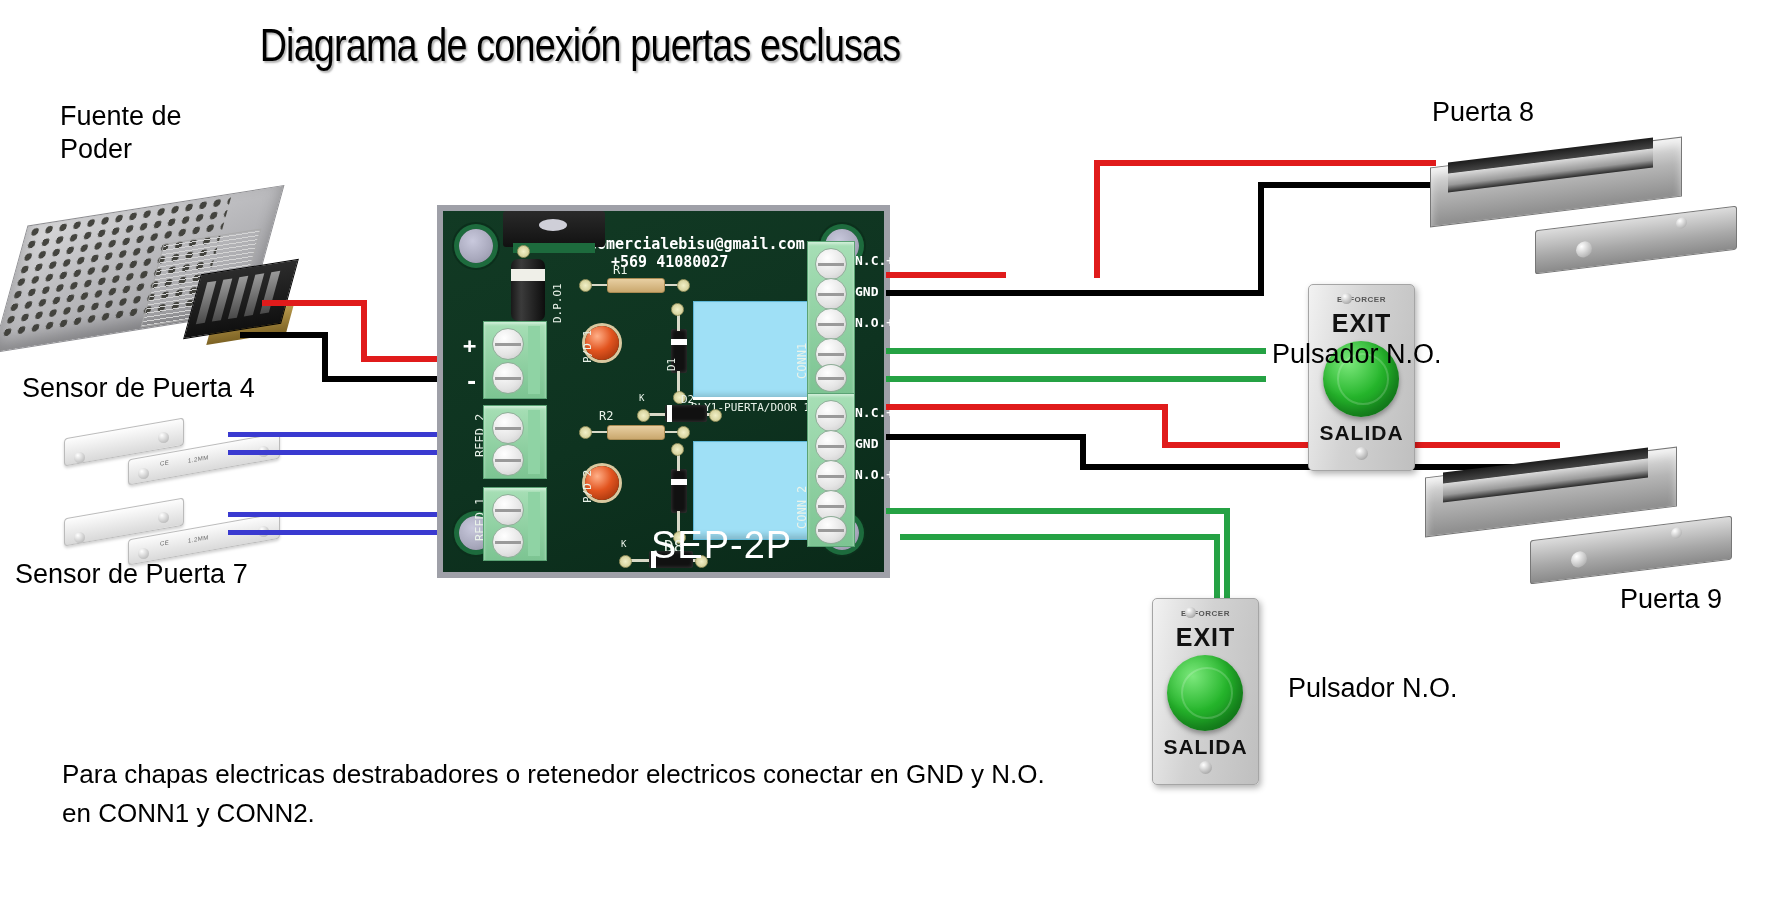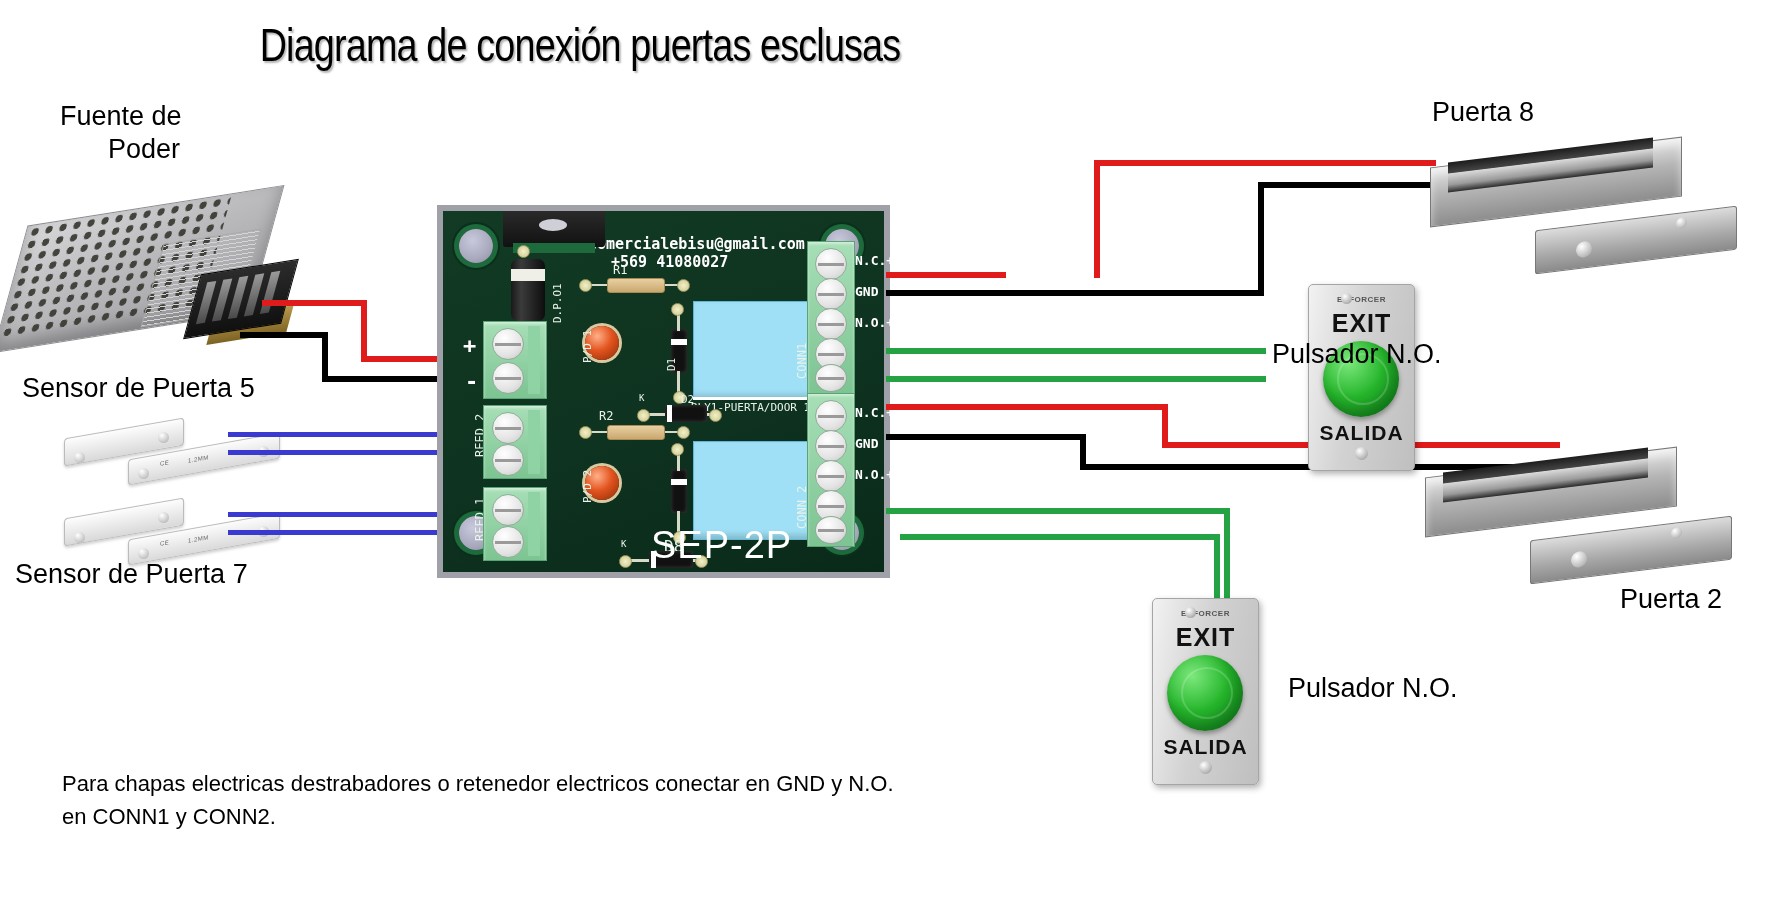--- a/index.html
+++ b/index.html
@@ -7,21 +7,21 @@
        font-family:"Liberation Sans",sans-serif;color:#000;}
   .abs{position:absolute;}
   
   #title{left:0;top:18px;width:1160px;text-align:center;
          font-family:"Liberation Sans Narrow","Liberation Sans",sans-serif;
          font-size:46px;font-weight:400;letter-spacing:-1px;
          transform:scaleX(.82);transform-origin:center top;
          text-shadow:2px 2px 2px rgba(120,120,120,.55);}
   
   .lbl{font-size:27px;line-height:1.22;white-space:pre;}
-  #caption{left:62px;top:755px;font-size:22px;line-height:1.5;white-space:pre-line;margin-top:12px;}
+  #caption{left:62px;top:755px;font-size:26px;line-height:1.5;white-space:pre-line;}
   
   #psu{left:2px;top:190px;width:290px;height:170px;}
   .psu-body{position:absolute;left:8px;top:18px;width:255px;height:120px;
      background:linear-gradient(160deg,#d8d8da 0%,#bdbdc0 40%,#9d9da1 100%);
      transform:skewY(-9deg) skewX(-16deg);border:1px solid #8e8e92;
      box-shadow:inset 0 -8px 14px rgba(0,0,0,.25);}
   .psu-mesh{position:absolute;left:14px;top:24px;width:200px;height:108px;
      transform:skewY(-9deg) skewX(-16deg);
      background-image:radial-gradient(circle at 5px 5px,#3a3a34 3.4px,transparent 3.8px);
      background-size:14px 12px;opacity:.93;}
@@ -124,38 +124,38 @@
   .reed .hl{position:absolute;width:11px;height:11px;border-radius:50%;
      background:radial-gradient(circle at 35% 30%,#fff,#a9a9a9);}
   .reed .mk{position:absolute;font-size:6px;color:#666;letter-spacing:.5px;
      transform:skewY(-10deg);white-space:nowrap;}
 </style>
 </head>
 <body>
 
 <div class="abs" id="title">Diagrama de conexión puertas esclusas</div>
 
-<div class="abs lbl" style="left:60px;top:100px;text-align:right;width:120px;">Fuente de
+<div class="abs lbl" style="left:60px;top:100px;text-align:left;width:120px;">Fuente de
 Poder</div>
 
 <div class="abs" id="psu">
   <div class="psu-body"></div>
   <div class="psu-mesh"></div>
   <div class="psu-label"></div>
   <div class="psu-gold"></div>
   <div class="psu-term">
     <i style="left:8px"></i>
       <i style="left:24px"></i>
       <i style="left:40px"></i>
     <i style="left:56px"></i>
       <i style="left:72px"></i>
   </div>
 </div>
 
-<div class="abs lbl" style="left:22px;top:372px;">Sensor de Puerta 5</div>
+<div class="abs lbl" style="left:22px;top:372px;">Sensor de Puerta 4</div>
 
 <div class="reed abs" style="left:60px;top:420px;width:230px;height:68px;">
   <div class="p1" style="left:4px;top:8px;"></div>
   <div class="hl" style="left:14px;top:32px;"></div>
   <div class="hl" style="left:98px;top:12px;"></div>
   <div class="p2" style="left:68px;top:26px;"></div>
   <div class="hl" style="left:78px;top:48px;"></div>
   <div class="hl" style="left:198px;top:26px;"></div>
   <div class="mk" style="left:100px;top:40px;">CE</div>
   <div class="mk" style="left:128px;top:36px;">1.2MM</div>
@@ -349,21 +349,21 @@
 </div>
 
 <div class="mag" style="left:1425px;top:450px;width:340px;height:135px;">
   <div class="mag-body" style="left:0;top:12px;"></div>
   <div class="mag-slot"></div>
   <div class="mag-plate" style="left:105px;top:78px;">
     <b style="left:40px;top:16px;"></b>
       <b style="left:140px;top:4px;width:11px;height:11px;"></b>
   </div>
 </div>
-<div class="abs lbl" style="left:1620px;top:583px;">Puerta 2</div>
+<div class="abs lbl" style="left:1620px;top:583px;">Puerta 9</div>
 
 <div class="exitbtn" style="left:1308px;top:284px;">
   <div class="brand">ENFORCER</div>
   <div class="scr" style="top:8px;left:32px;width:11px;height:11px;"></div>
   <div class="ex">EXIT</div>
   <div class="dome"></div>
   <div class="sal">SALIDA</div>
   <div class="scr" style="top:162px;"></div>
 </div>
 <div class="abs lbl" style="left:1272px;top:338px;">Pulsador N.O.</div>

